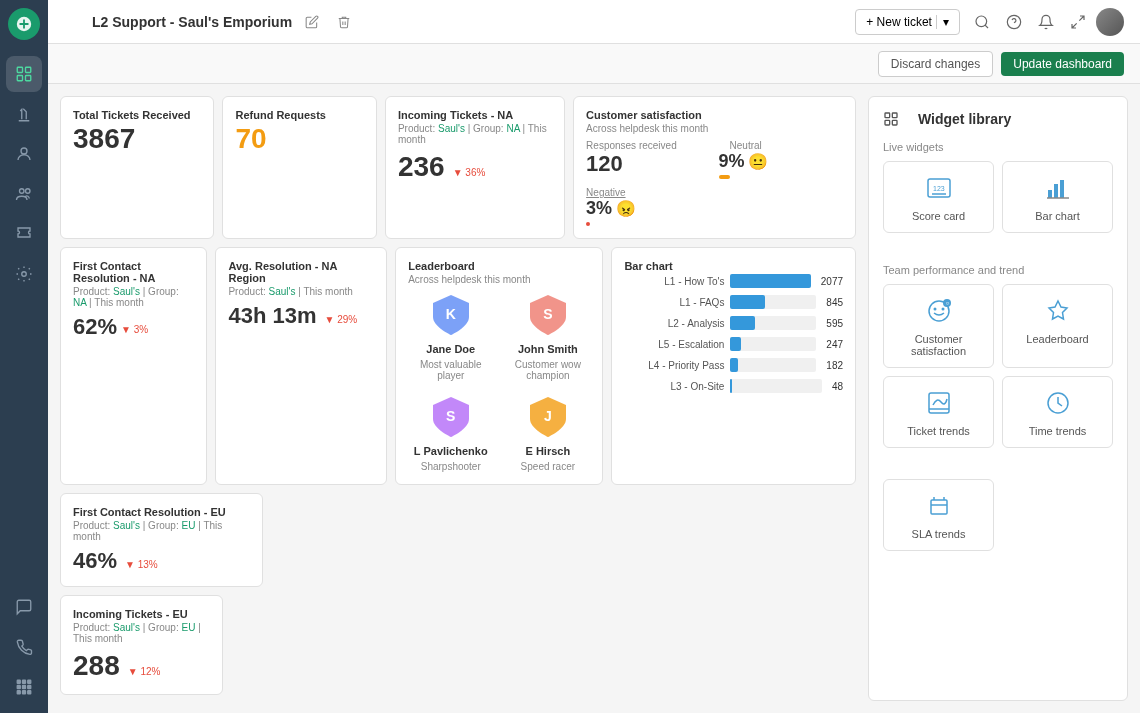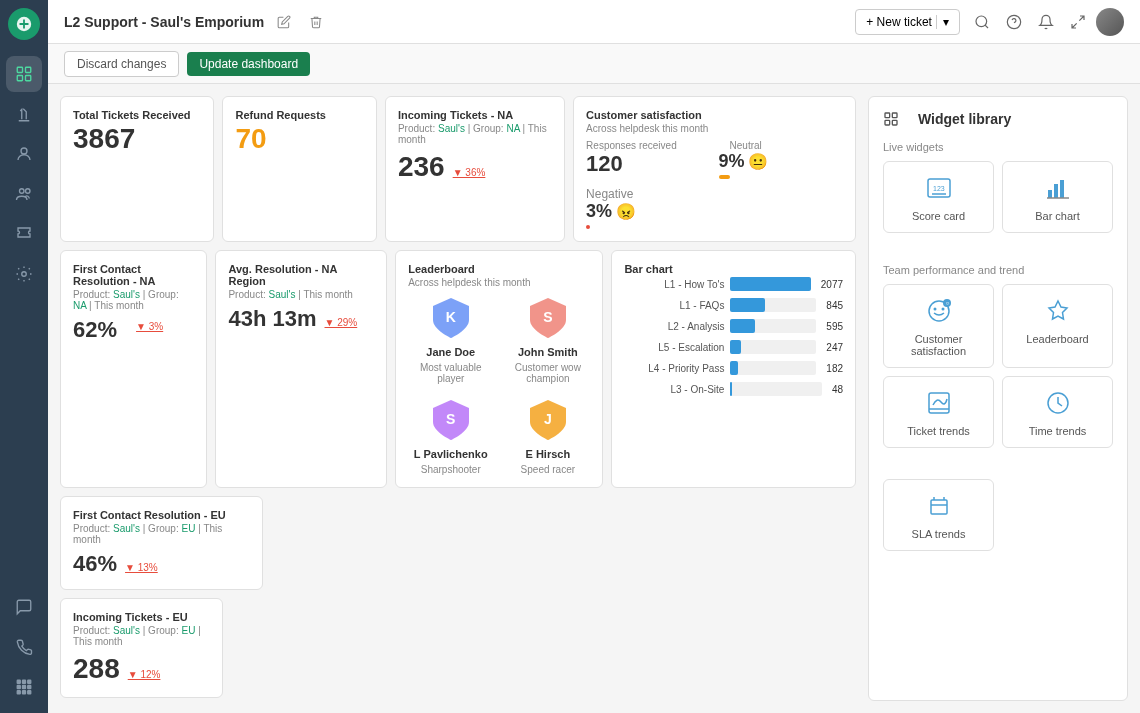--- a/index.html
+++ b/index.html
@@ -13,51 +13,51 @@
     .sidebar-item { width: 36px; height: 36px; border-radius: 8px; display: flex; align-items: center; justify-content: center; cursor: pointer; color: #8899aa; }
     .sidebar-item.active { background: rgba(255,255,255,0.15); color: #4dd9a0; }
     .sidebar-item svg { width: 18px; height: 18px; fill: none; stroke: currentColor; stroke-width: 1.8; }
     .sidebar-bottom { display: flex; flex-direction: column; align-items: center; gap: 4px; }
 
     
     .main { flex: 1; display: flex; flex-direction: column; overflow: hidden; }
 
     
     .topbar { height: 44px; background: white; border-bottom: 1px solid #e0e0e0; display: flex; align-items: center; padding: 0 16px; gap: 8px; flex-shrink: 0; }
-    .topbar-title { font-size: 14px; font-weight: 600; color: #333; }
+    .topbar-title { font-size: 14px; font-weight: 600; color: #333; margin-left: 28px; }
     .topbar-icon { width: 24px; height: 24px; display: flex; align-items: center; justify-content: center; color: #888; cursor: pointer; }
     .topbar-icon svg { width: 14px; height: 14px; fill: none; stroke: currentColor; stroke-width: 1.8; }
     .topbar-right { margin-left: auto; display: flex; align-items: center; gap: 8px; }
     .btn-new-ticket { background: white; border: 1px solid #ccc; border-radius: 4px; padding: 5px 10px; font-size: 12px; cursor: pointer; display: flex; align-items: center; gap: 4px; }
     .btn-new-ticket-arrow { border-left: 1px solid #ccc; padding-left: 6px; }
     .topbar-icons { display: flex; gap: 4px; }
     .topbar-icon-btn { width: 28px; height: 28px; border-radius: 4px; display: flex; align-items: center; justify-content: center; cursor: pointer; color: #666; }
     .topbar-icon-btn svg { width: 16px; height: 16px; fill: none; stroke: currentColor; stroke-width: 1.8; }
     .avatar { width: 28px; height: 28px; border-radius: 50%; background: #888; overflow: hidden; }
 
     
-    .actionbar { height: 40px; background: #f9f9f9; border-bottom: 1px solid #e0e0e0; display: flex; align-items: center; padding: 0 16px; gap: 8px; flex-shrink: 0; }
+    .actionbar { height: 40px; background: #f9f9f9; border-bottom: 1px solid #e0e0e0; display: flex; align-items: center; justify-content: flex-end; padding: 0 16px; gap: 8px; flex-shrink: 0; }
     .btn-discard { background: white; border: 1px solid #ccc; border-radius: 4px; padding: 5px 12px; font-size: 12px; cursor: pointer; color: #555; }
     .btn-update { background: #1a7f4e; border: none; border-radius: 4px; padding: 5px 12px; font-size: 12px; cursor: pointer; color: white; }
 
     
     .dashboard { flex: 1; display: flex; overflow: hidden; padding: 12px; gap: 12px; }
 
     
     .widgets-area { flex: 1; display: flex; flex-direction: column; gap: 8px; overflow: auto; }
     .widgets-row { display: flex; gap: 8px; }
 
     
     .widget-card { background: white; border: 1px solid #e0e0e0; border-radius: 6px; padding: 12px; flex: 1; }
     .widget-title { font-size: 11px; font-weight: 600; color: #333; margin-bottom: 2px; }
     .widget-subtitle { font-size: 10px; color: #888; margin-bottom: 6px; }
     .widget-subtitle a { color: #1a9b6c; text-decoration: none; }
     .widget-value { font-size: 28px; font-weight: 700; color: #333; }
     .widget-value.orange { color: #f39c12; }
-    .trend { font-size: 10px; display: inline-flex; align-items: center; gap: 2px; margin-top: 4px; text-decoration: underline; }
+    .trend { font-size: 10px; display: inline-flex; align-items: center; gap: 2px; margin-top: 4px; }
     .trend.down { color: #e74c3c; }
     .trend.up-green { color: #1a9b6c; }
     .percent-value { font-size: 22px; font-weight: 700; }
 
     
     .csat-card { background: white; border: 1px solid #e0e0e0; border-radius: 6px; padding: 12px; flex: 1; }
     .csat-grid { display: grid; grid-template-columns: 1fr 1fr; gap: 8px; }
     .csat-bar { height: 4px; border-radius: 2px; margin-top: 3px; }
 
     
@@ -255,37 +255,37 @@
             </div>
             <div>
               <div style="font-size:10px;color:#888;padding-left:11px;">Neutral</div>
               <div style="display:flex;align-items:center;gap:4px;">
                 <div style="font-size:18px;font-weight:700;">9%</div>
                 <span style="font-size:16px;">😐</span>
               </div>
               <div class="csat-bar" style="background:#f39c12;width:9%;"></div>
             </div>
             <div>
-              <div style="font-size:12px;color:#888;">Negative</div>
+              <div style="font-size:10px;color:#888;text-decoration:underline;">Negative</div>
               <div style="display:flex;align-items:center;gap:4px;">
                 <div style="font-size:18px;font-weight:700;">3%</div>
                 <span style="font-size:16px;">😠</span>
               </div>
               <div class="csat-bar" style="background:#e74c3c;width:3%;"></div>
             </div>
           </div>
         </div>
       </div>
 
       <div class="widgets-row">
 
         <div class="widget-card" style="flex:1">
           <div class="widget-title">First Contact Resolution - NA</div>
           <div class="widget-subtitle">Product: <a class="inline-link">Saul's</a> | Group: <a class="inline-link">NA</a> | <span>This month</span></div>
-          <div style="display:flex;align-items:flex-start;gap:19px;">
+          <div style="display:flex;align-items:center;gap:4px;">
             <div class="percent-value">62%</div>
             <span class="trend down">▼ 3%</span>
           </div>
         </div>
 
         <div class="widget-card" style="flex:1.2">
           <div class="widget-title">Avg. Resolution - NA Region</div>
           <div class="widget-subtitle">Product: <a class="inline-link">Saul's</a> | <span>This month</span></div>
           <div style="display:flex;align-items:baseline;gap:8px;">
             <div style="font-size:22px;font-weight:700;">43h 13m</div>

